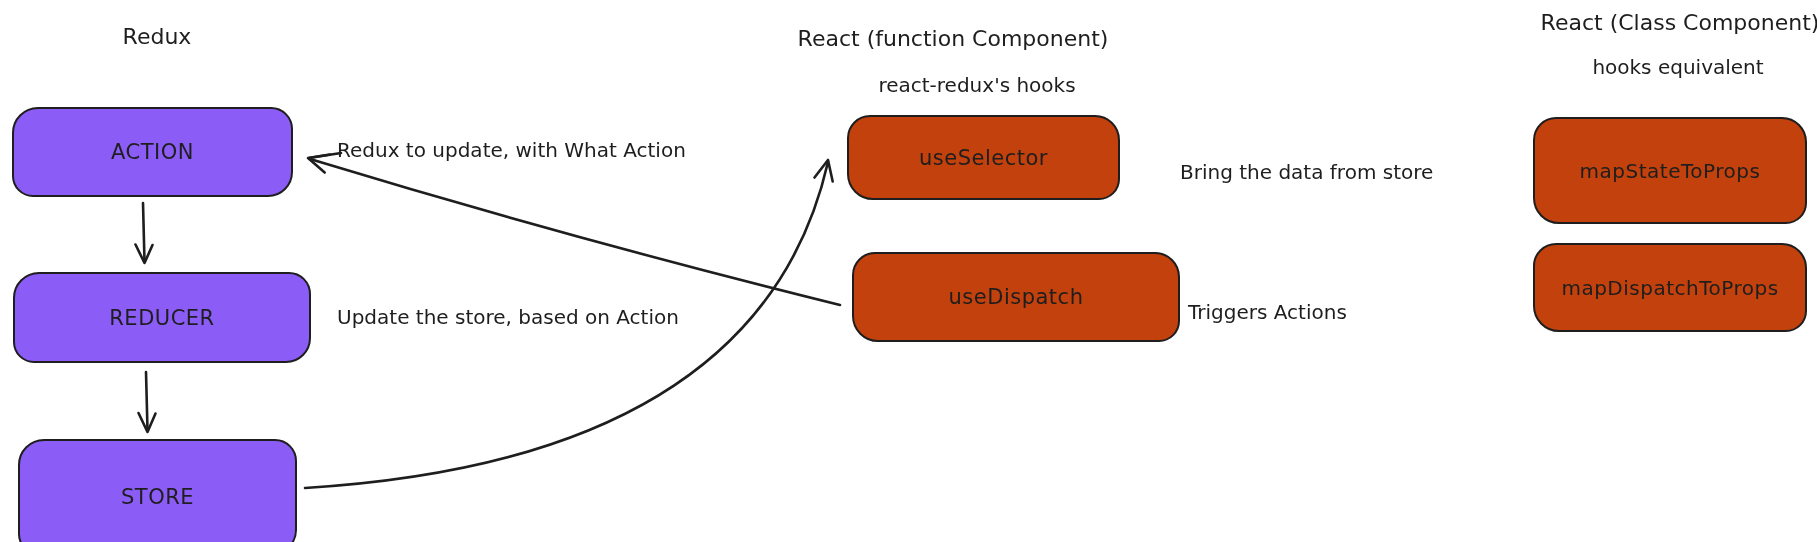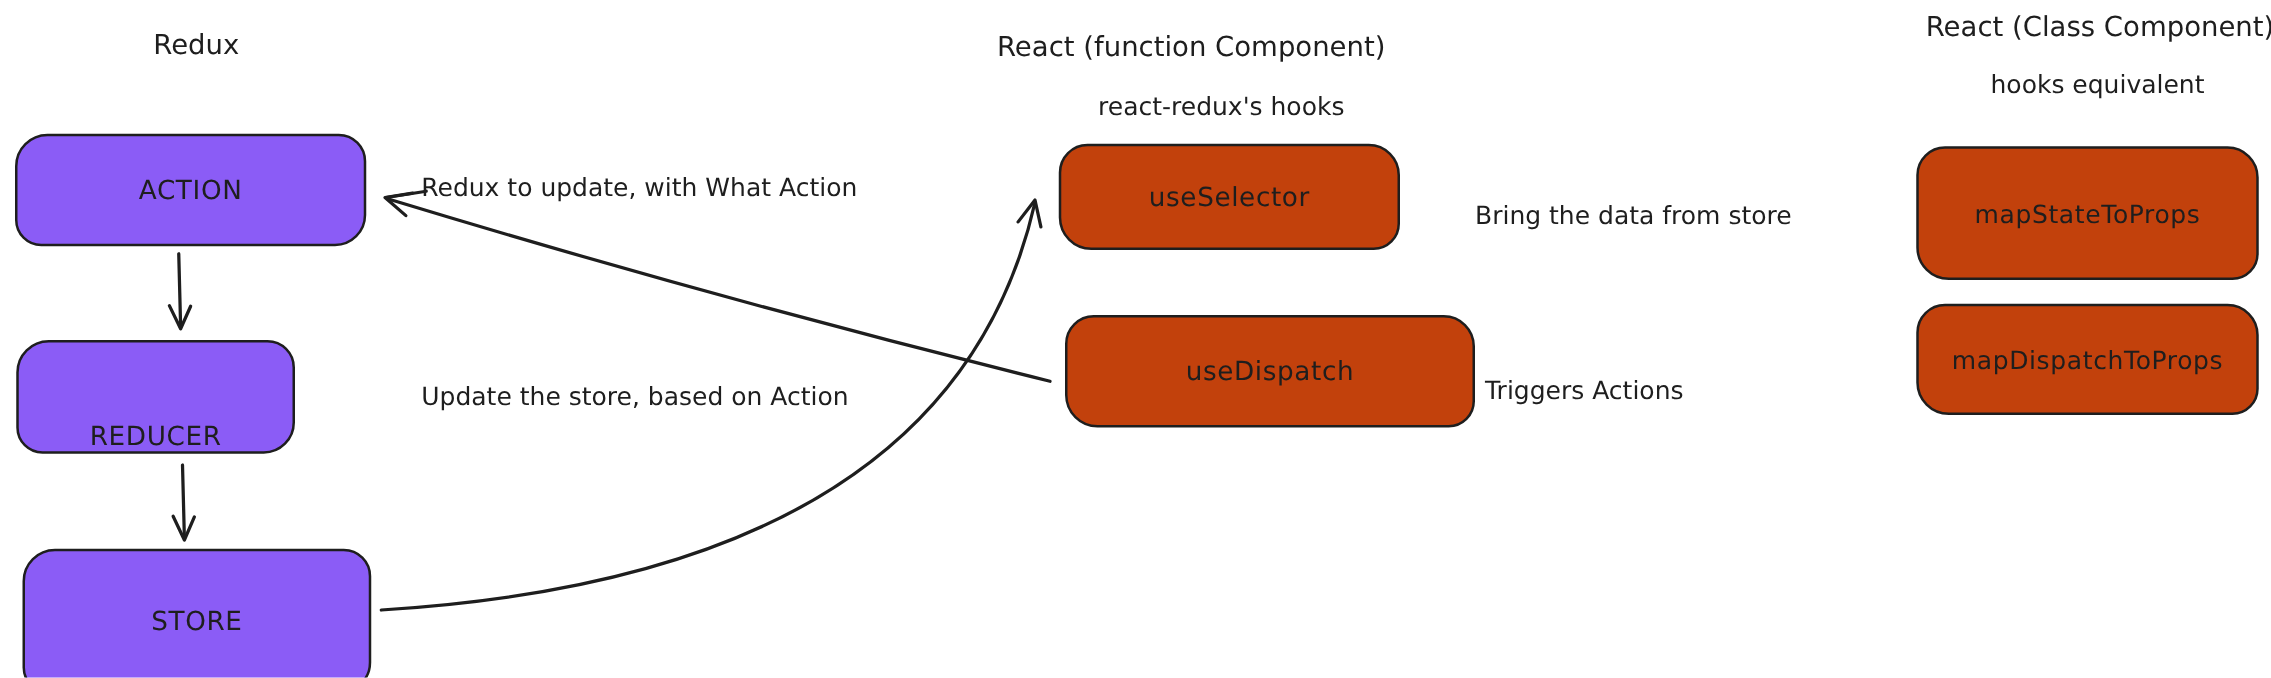--- a/index.html
+++ b/index.html
@@ -79,21 +79,21 @@
 </svg>
 
 <div class="layer">
 
   <div class="ctitle" style="left:157px; top:24px;">Redux</div>
 
   <div class="node blue" style="left:12px; top:107px; width:281px; height:90px;">
     <span>ACTION</span>
   </div>
 
-  <div class="node blue" style="left:13px; top:272px; width:223px; height:91px;align-items:flex-end;">
+  <div class="node blue" style="left:13px; top:272px; width:298px; height:91px;">
     <span>REDUCER</span>
   </div>
 
   <div class="node blue" style="left:18px; top:439px; width:279px; height:116px;">
     <span>STORE</span>
   </div>
 
   <div class="ctitle" style="left:953px; top:26px;">React (function Component)</div>
   <div class="csubtitle" style="left:977px; top:73px;">react-redux's hooks</div>
 

